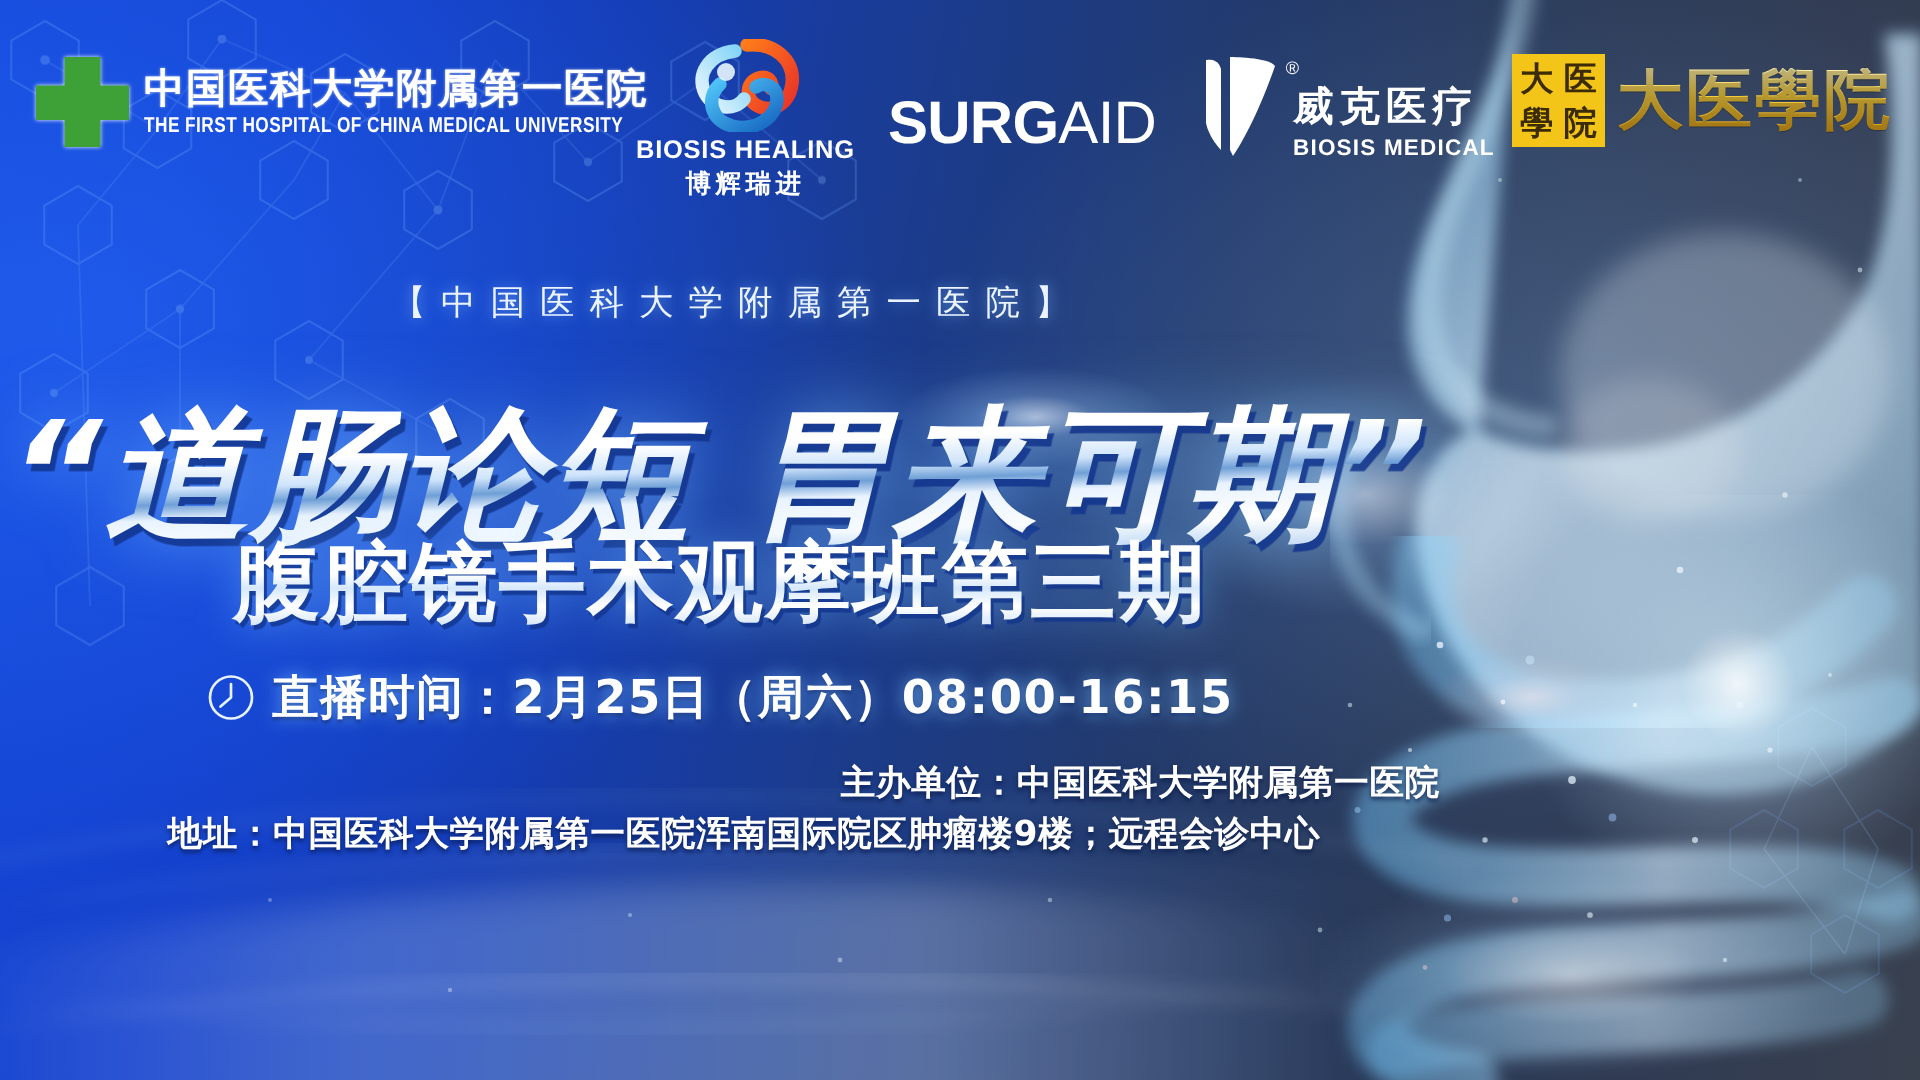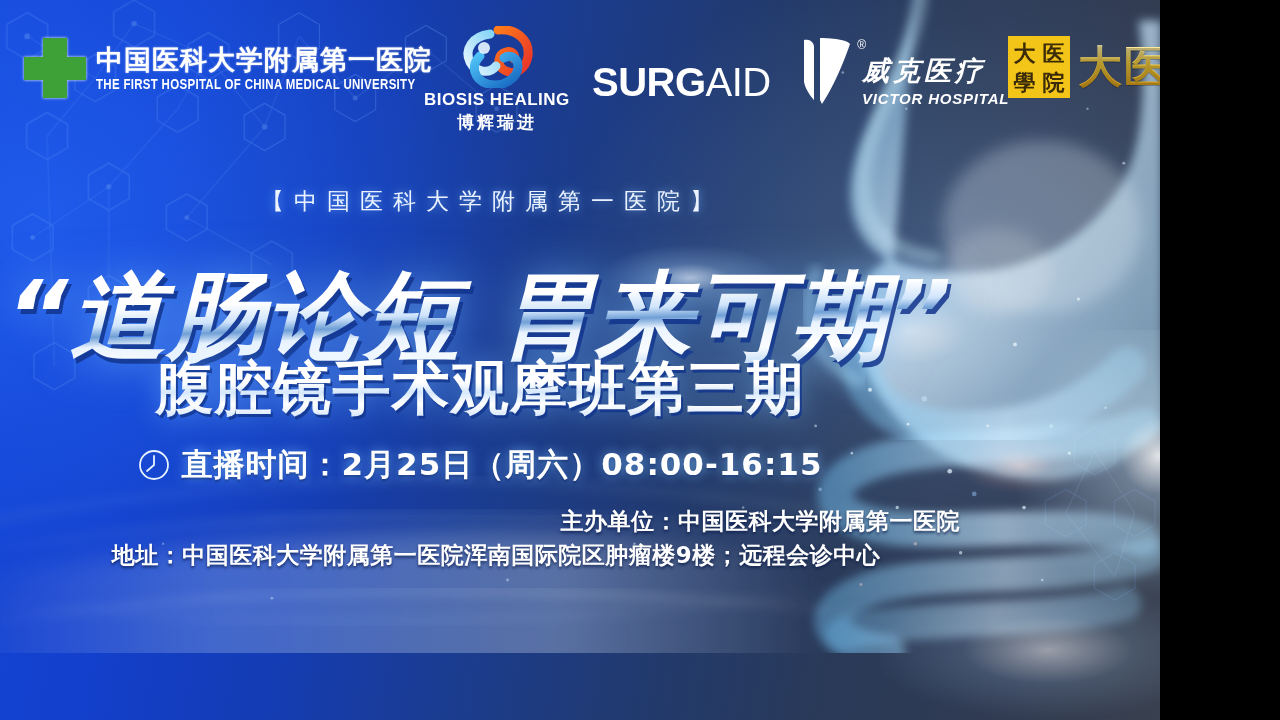--- a/index.html
+++ b/index.html
@@ -1,19 +1,19 @@
 <!DOCTYPE html>
 <html><head>
 <meta charset="utf-8">
 <style>
   html,body{margin:0;padding:0;background:#000;}
   body{font-family:"Liberation Sans","DejaVu Sans",sans-serif;}
 
   #poster{
-    position:relative;width:1160px;height:720px;overflow:hidden;
+    position:relative;width:1280px;height:720px;overflow:hidden;
     background:
       radial-gradient(ellipse 55% 70% at 82% 38%, rgba(120,160,210,0.32) 0%, rgba(40,70,130,0.0) 62%),
       radial-gradient(ellipse 70% 90% at 4% 30%, rgba(40,110,255,0.55) 0%, rgba(20,60,190,0.0) 60%),
       linear-gradient(100deg,#1445d6 0%, #1340cc 16%, #143cb4 30%, #1b3c8e 45%, #223a6c 60%, #2a3a58 74%, #313b52 88%, #39414f 100%);
   }
 
   
   .layer{position:absolute;inset:0;pointer-events:none;}
 
   .hexnet{opacity:.5;}
@@ -77,21 +77,21 @@
 
   
   .logo-surgaid{left:592px;top:60px;align-items:flex-end;}
   .surg{font-size:40px;font-weight:700;color:#fff;letter-spacing:-0.5px;}
   .aid{font-size:40px;font-weight:300;color:#fff;letter-spacing:-0.5px;}
 
   
   .logo-victor{left:800px;top:34px;}
   .victor-mark{position:relative;width:54px;height:76px;margin-right:8px;flex:0 0 auto;}
   .victor-reg{position:absolute;right:-12px;top:4px;font-size:12px;color:#fff;}
-  .victor-text{display:flex;flex-direction:column;line-height:1;margin-top:20px;font-style:italic;}
+  .victor-text{display:flex;flex-direction:column;line-height:1;margin-top:20px;}
   .victor-cn{font-size:27px;font-weight:700;color:#fff;letter-spacing:4px;}
   .victor-en{font-size:15px;font-weight:700;color:#fff;letter-spacing:.8px;margin-top:6px;}
 
   
   .logo-dayi{left:1008px;top:36px;}
   .dayi-seal{
     width:62px;height:62px;background:#f2c518;margin-right:8px;flex:0 0 auto;
     display:grid;grid-template-columns:1fr 1fr;grid-template-rows:1fr 1fr;
     place-items:center;color:#3b2b06;font-weight:700;font-size:22px;
     font-family:"DejaVu Serif","Liberation Serif",serif;line-height:1;padding:2px;box-sizing:border-box;
@@ -387,21 +387,21 @@
     <div class="logo logo-victor">
       <div class="victor-mark">
         <svg viewBox="0 0 54 76" width="54" height="76">
           <path d="M4 6 C4 6, 12 4, 14 12 L14 66 C14 66, 6 58, 4 48 Z" fill="#ffffff"></path>
           <path d="M20 4 C20 4, 46 4, 50 10 C50 10, 38 46, 22 70 L20 66 Z" fill="#ffffff"></path>
         </svg>
         <span class="victor-reg">®</span>
       </div>
       <div class="victor-text">
         <div class="victor-cn">威克医疗</div>
-        <div class="victor-en">VICTOR HOSPITAL</div>
+        <div class="victor-en">BIOSIS MEDICAL</div>
       </div>
     </div>
 
     <div class="logo logo-dayi">
       <div class="dayi-seal">
         <span>大</span>
         <span>医</span>
         <span>學</span>
         <span>院</span>
       </div>

